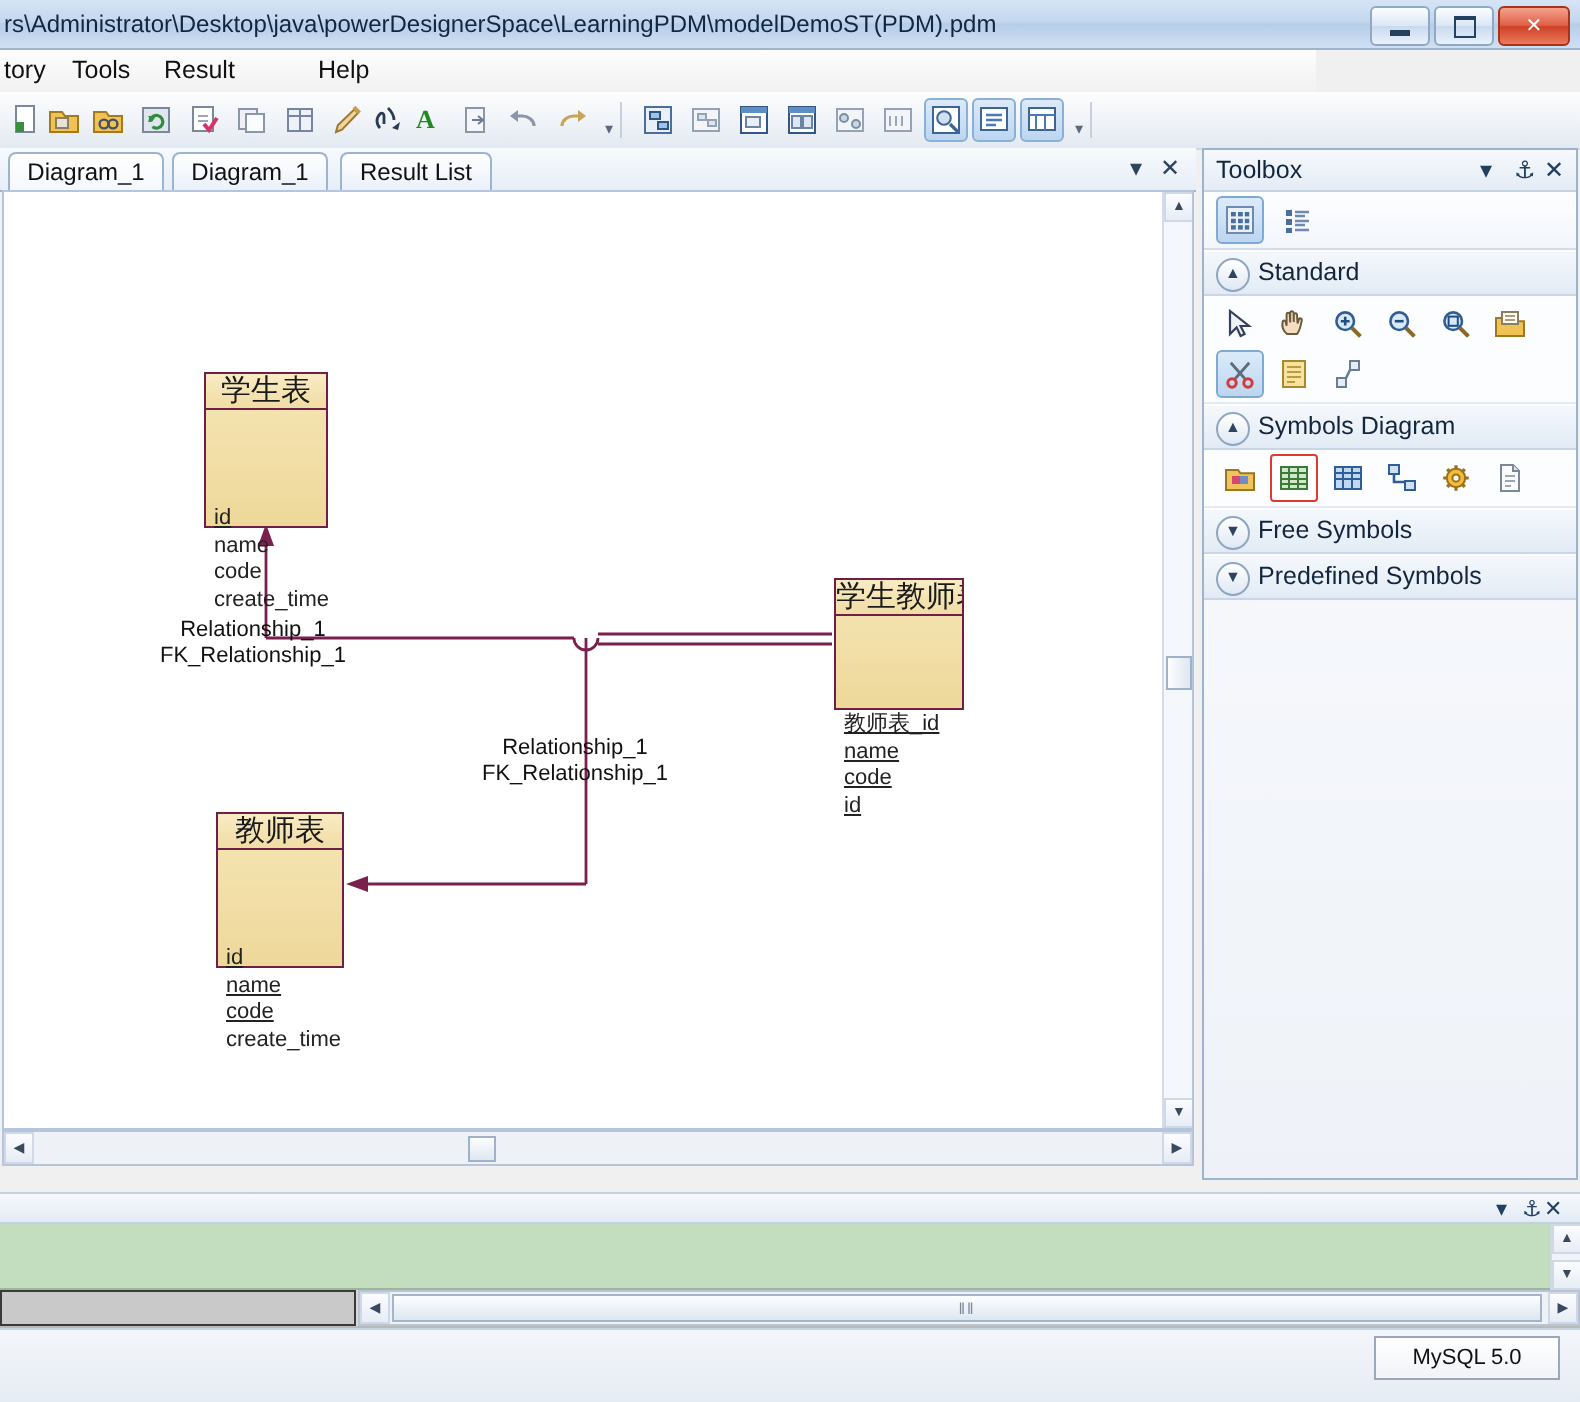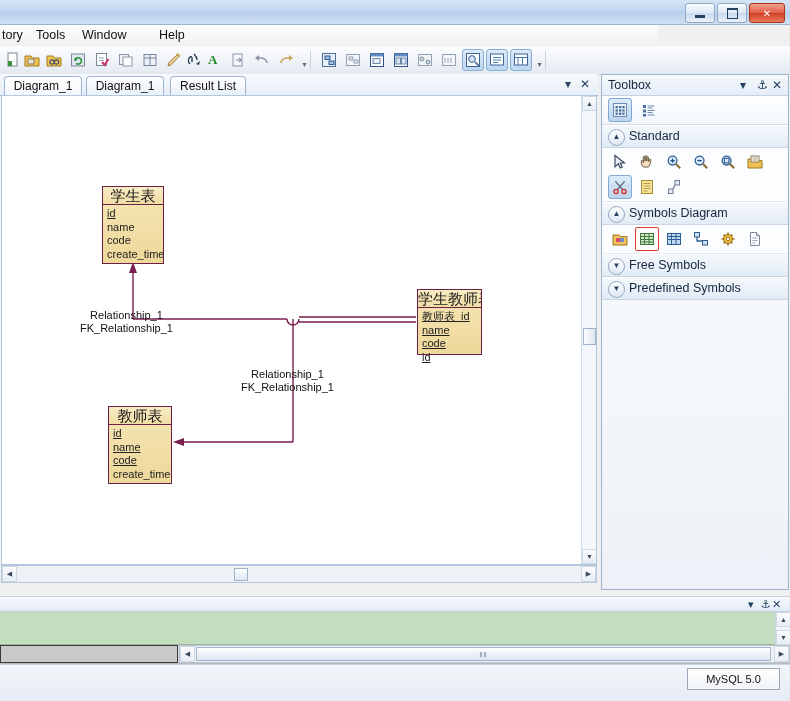--- a/index.html
+++ b/index.html
@@ -129,21 +129,21 @@
     background:linear-gradient(to bottom,#f6e6b6,#eed89a);
     font-size:11px;color:#222;
   }
   .entity-title{
     height:17px;line-height:17px;text-align:center;
     border-bottom:1px solid #6e1f46;
     font-size:15px;color:#1a1a1a;
     background:linear-gradient(to bottom,#f9ecc4,#f0dca4);
     white-space:nowrap;overflow:hidden;
   }
-  .entity-cols{padding:2px 4px 3px 4px;}
+  .entity-cols{padding:2px 4px 3px 4px;margin-top:46px;}
   .col{line-height:13.5px;font-size:11px;white-space:nowrap;}
   .col.pk{text-decoration:underline;}
 
   .rel-label{
     position:absolute;font-size:11px;color:#111;text-align:center;
     white-space:nowrap;line-height:13px;
   }
   .link-svg{position:absolute;left:0;top:0;pointer-events:none;}
 
   
@@ -237,35 +237,36 @@
     background:linear-gradient(to bottom,#ffffff,#f0f3f7);
     border:1px solid #9aa8ba;box-sizing:border-box;
     display:flex;align-items:center;justify-content:center;
     font-size:11px;color:#111;
   }
 </style>
 </head>
 <body>
 
 <div class="titlebar">
+  <div class="title-text">rs\Administrator\Desktop\java\powerDesignerSpace\LearningPDM\modelDemoST(PDM).pdm</div>
   <div class="win-buttons">
     <div class="win-btn">
         <span class="glyph-min"></span>
       </div>
     <div class="win-btn">
         <span class="glyph-max"></span>
       </div>
     <div class="win-btn close">✕</div>
   </div>
 </div>
 
 <div class="menubar" id="menubar">
     <div class="menu-item" style="left: 2px;">tory</div>
     <div class="menu-item" style="left: 36px;">Tools</div>
-    <div class="menu-item" style="left: 82px;">Window</div>
+    <div class="menu-item" style="left: 82px;">Result</div>
     <div class="menu-item" style="left: 159px;">Help</div>
   </div>
 
 <div class="toolbar" id="toolbar">
     <div class="tb-btn" style="left: 2px;">
       <span class="ic"><svg width="16" height="16" viewBox="0 0 16 16">
           <rect x="3" y="1" width="9" height="13" fill="#fff" stroke="#7a8899"></rect>
           <rect x="3" y="9" width="4" height="5" fill="#3a8f3a"></rect>
         </svg></span>
     </div>

